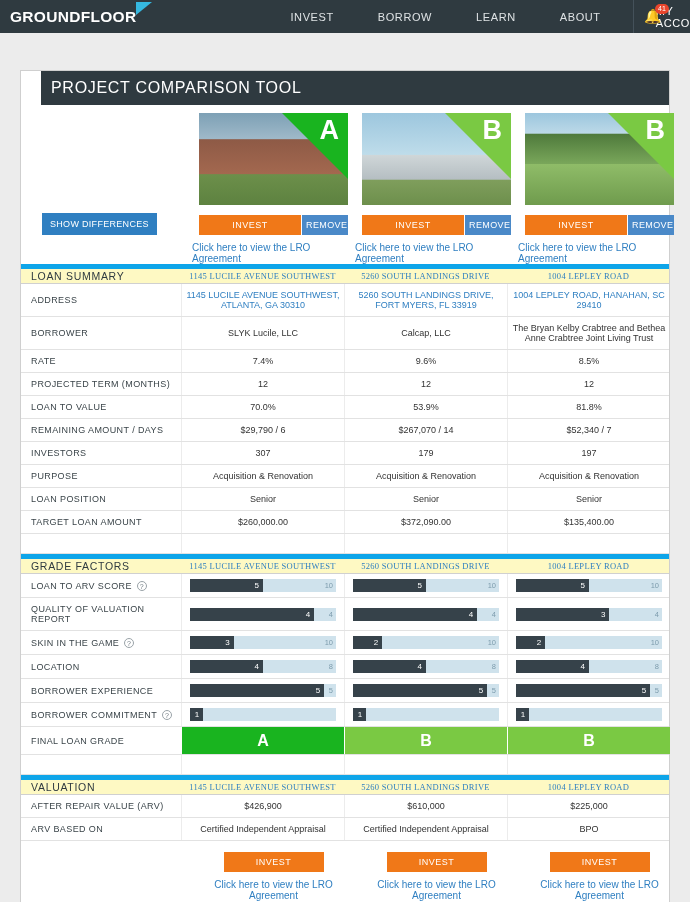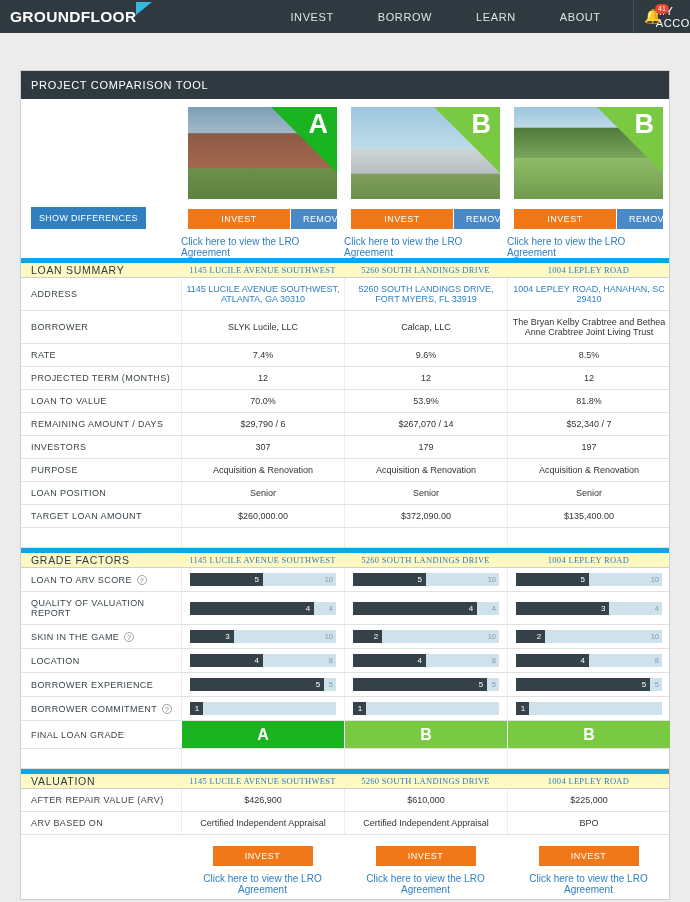--- a/index.html
+++ b/index.html
@@ -87,31 +87,32 @@
   .panel {
     position: absolute;
     left: 20px; top: 70px;
     width: 650px;
     background: #ffffff;
     border: 1px solid #cfcfcf;
   }
   .panel-header {
     background: #2f3a40;
     color: #ffffff;
-    font-size: 11px;
+    font-size: 16px;
     letter-spacing: 0.7px;
     padding: 8px 10px;
+    margin-left: 20px;
   }
 
   
   .top-row {
     display: flex;
     padding: 8px 0 0 0;
   }
-  .col-label { width: 160px; flex: 0 0 160px; }
+  .col-label { width: 160px; flex: 0 0 160px; margin-left: 11px; }
   .col-prop  { width: 163px; flex: 0 0 163px; }
 
   .photo {
     position: relative;
     width: 149px; height: 92px;
     margin: 0 auto;
     overflow: hidden;
     background: #b9c7cf;
   }
   .photo.p1 {
@@ -157,21 +158,21 @@
     padding: 5px 0;
     width: 102px;
     text-align: center;
     border: none;
   }
   .btn-remove {
     background: #4a89c8;
     color: #ffffff;
     font-size: 9px;
     letter-spacing: 0.4px;
-    padding: 5px 12px;
+    padding: 5px 4px;
     width: 46px;
     text-align: center;
     border: none;
   }
   .lro-link {
     display: block;
     color: #2f7fc1;
     font-size: 10px;
     margin-top: 7px;
     text-decoration: none;

